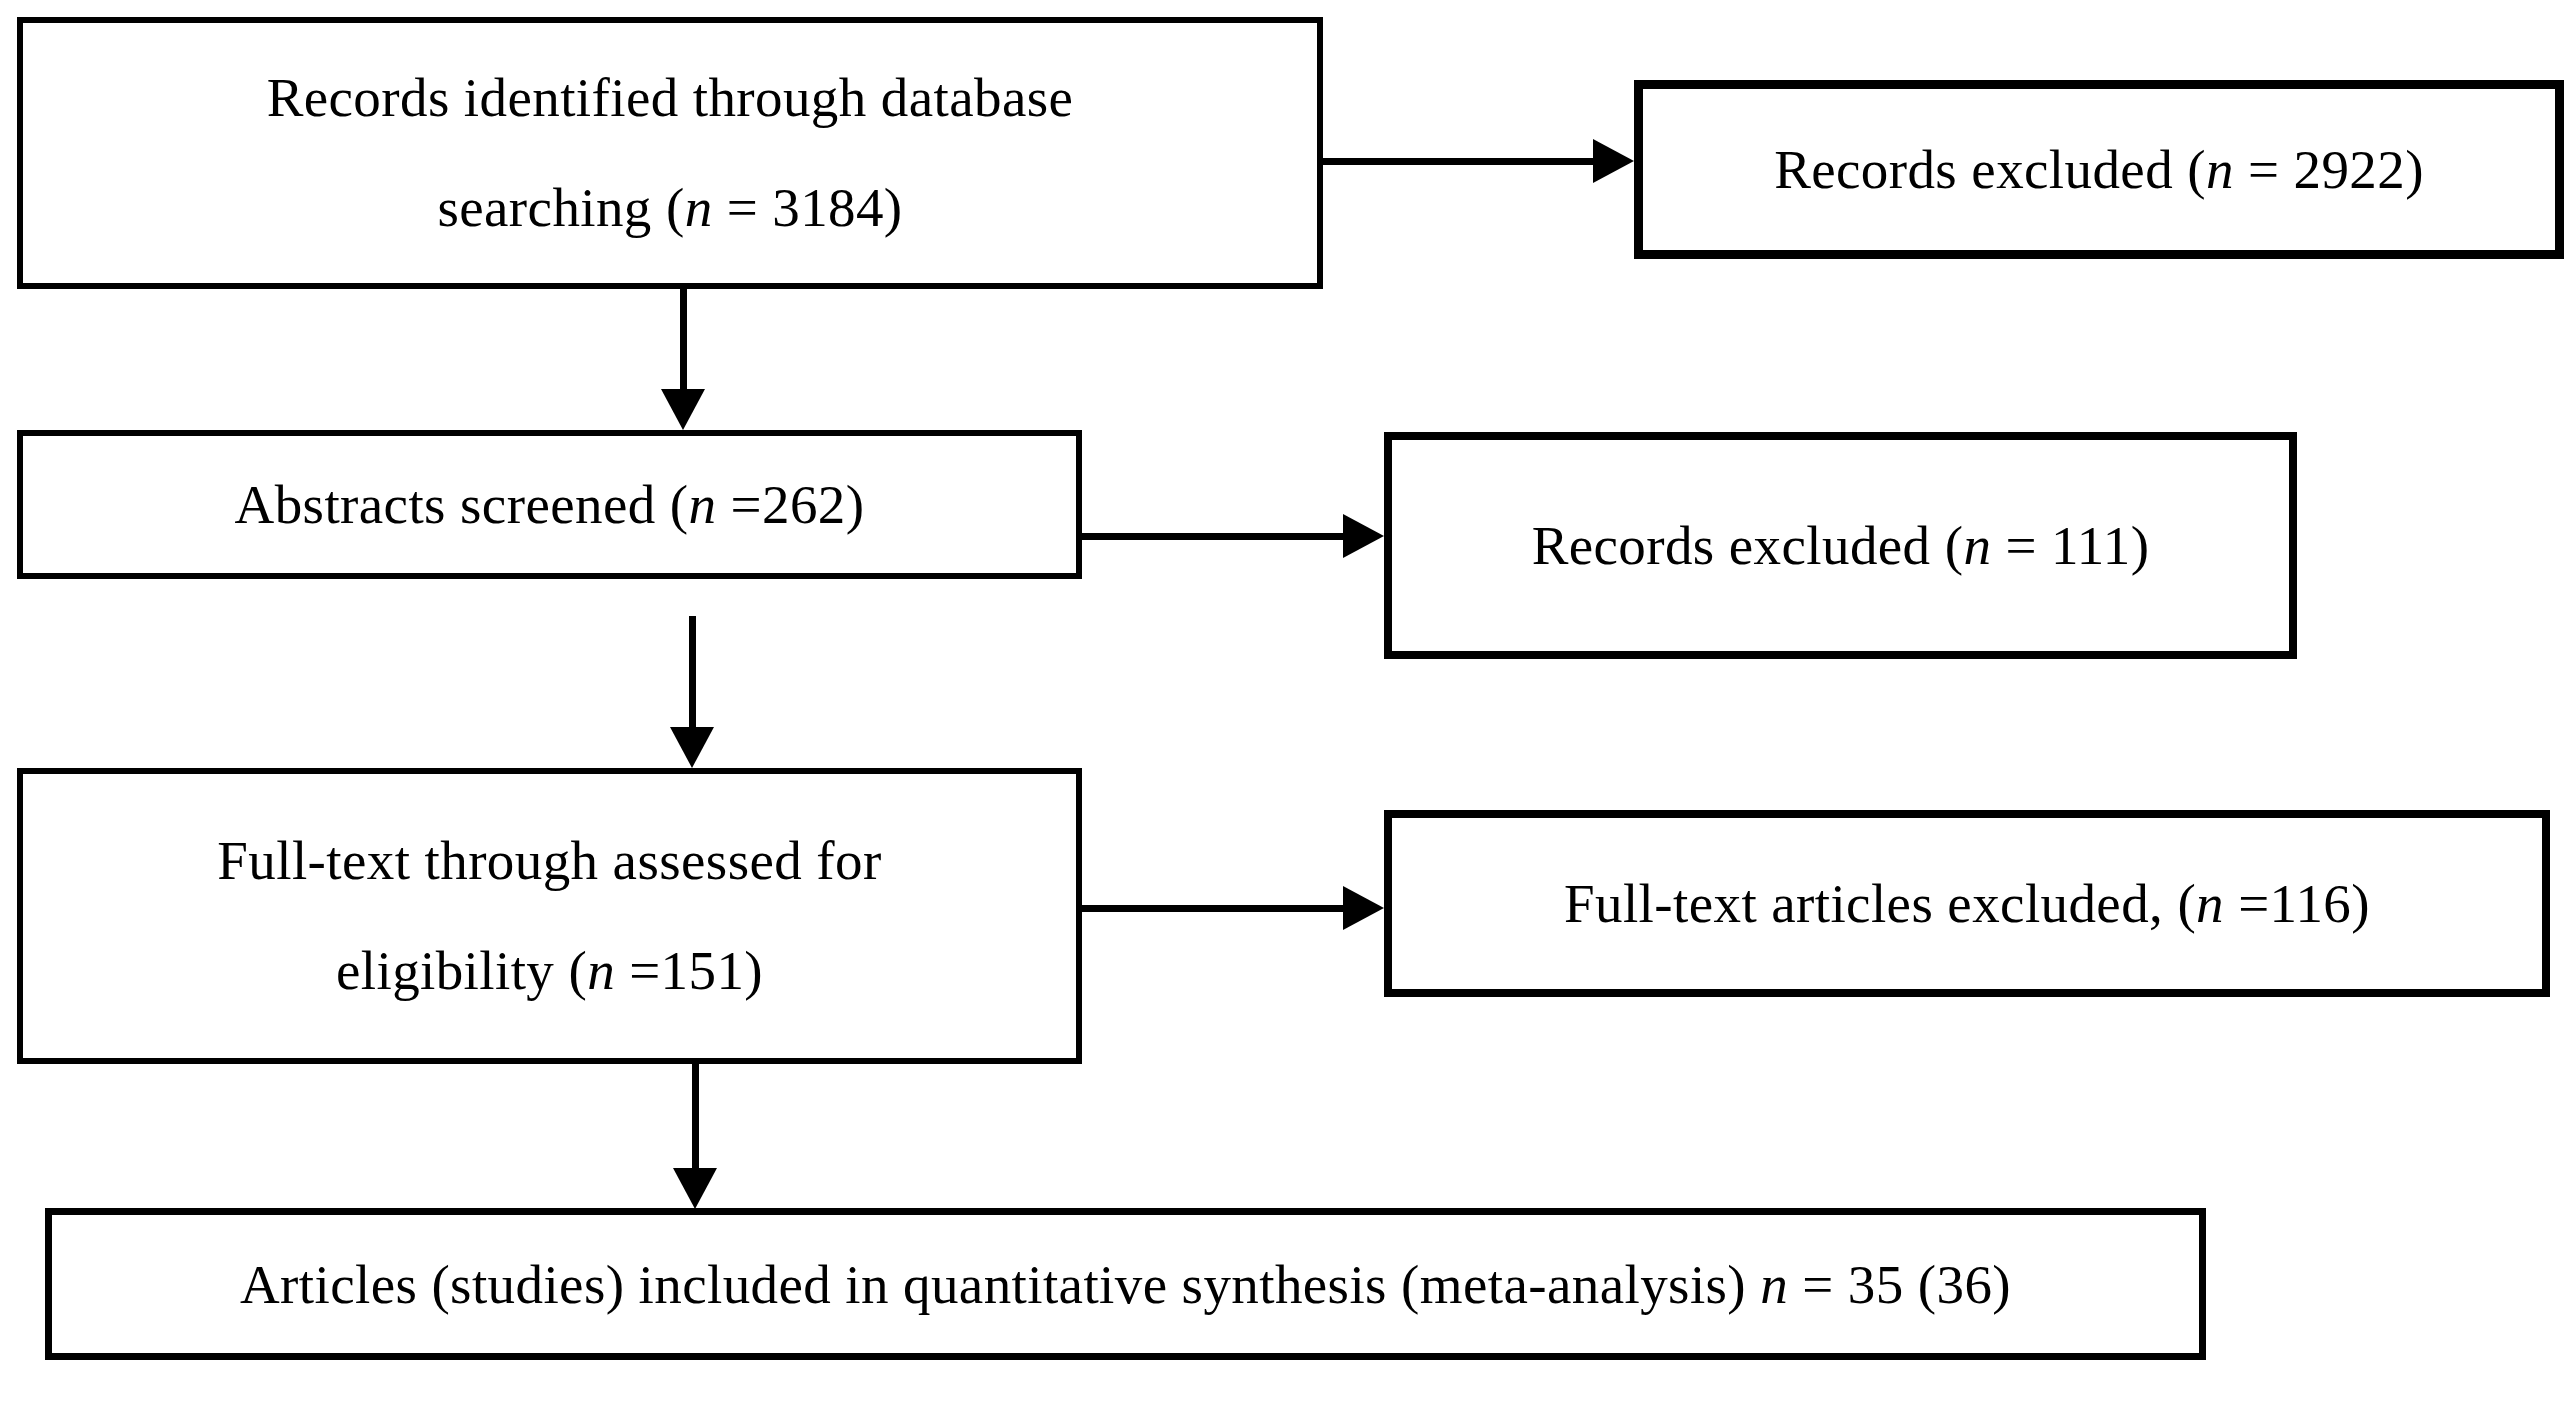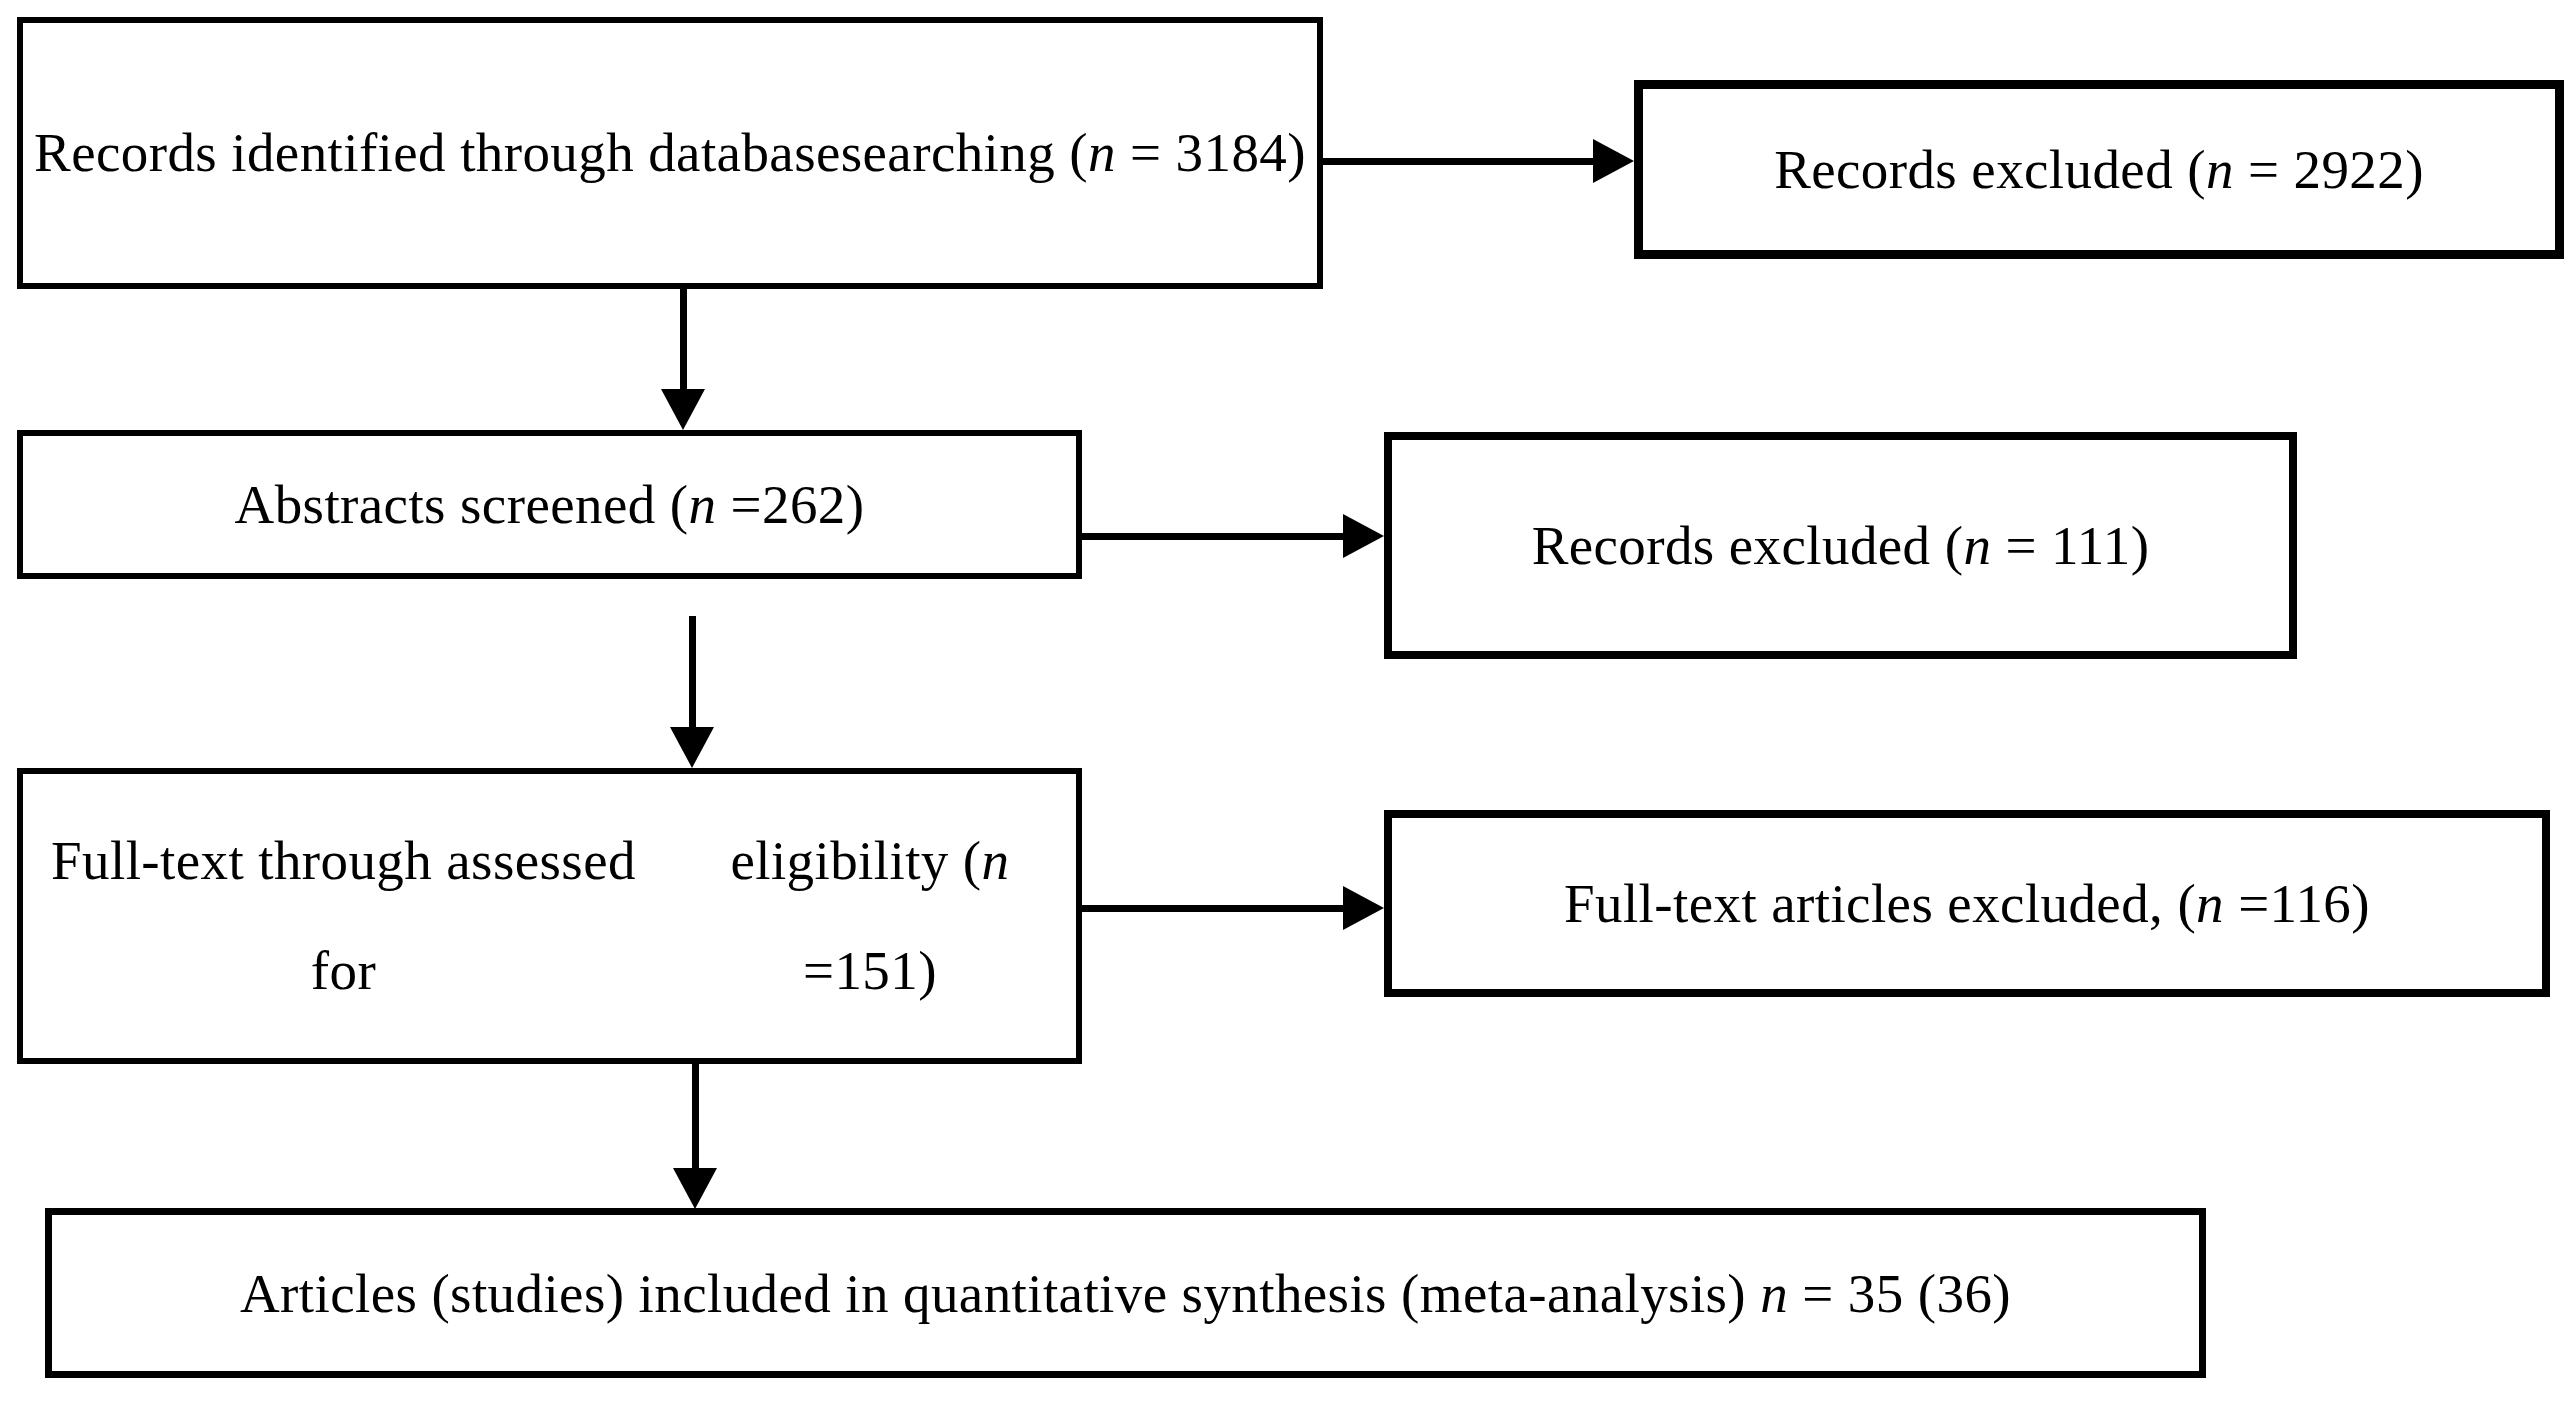--- a/index.html
+++ b/index.html
@@ -15,39 +15,39 @@
     font-family: "Liberation Serif", "DejaVu Serif", serif;
     color: var(--ink, #000000);
   }
   .box {
     position: absolute;
     box-sizing: border-box;
     border-style: solid;
     border-color: var(--ink, #000000);
     background: var(--bg, #ffffff);
     display: flex;
-    flex-direction: row;
+    flex-direction: column;
     align-items: center;
     justify-content: center;
     text-align: center;
     font-size: 55px;
     letter-spacing: 0.4px;
   }
   .box .line { display: block; }
   .box.twoline .line { line-height: 2.0; }
   .box i { font-style: italic; }
 
   
   #box-identified        { left: 17px;   top: 17px;   width: 1306px; height: 272px; border-width: 6.3px;  }
   #box-excluded-records  { left: 1634px; top: 80px;  width: 930px; height: 179px; border-width: 9.2px; }
   #box-abstracts         { left: 17px;   top: 430px;  width: 1065px; height: 149px; border-width: 6.3px;  }
   #box-excluded-abstracts{ left: 1384px; top: 432px;  width: 913px; height: 227px; border-width: 8.5px; }
   #box-fulltext          { left: 17px;   top: 768px; width: 1065px; height: 296px; border-width: 6.3px;  }
   #box-fulltext-excluded { left: 1384px; top: 810px; width: 1166px; height: 187px; border-width: 8.5px; align-items: center; }
-  #box-included          { left: 45px;   top: 1208px; width: 2161px; height: 170px; border-width: 7.7px; padding: 0 28px; }
+  #box-included          { left: 45px;   top: 1208px; width: 2161px; height: 152px; border-width: 7.7px; padding: 0 28px; }
 
   
   .stem {
     position: absolute;
     background: var(--ink, #000000);
   }
   .head {
     position: absolute;
     width: 0;
     height: 0;

